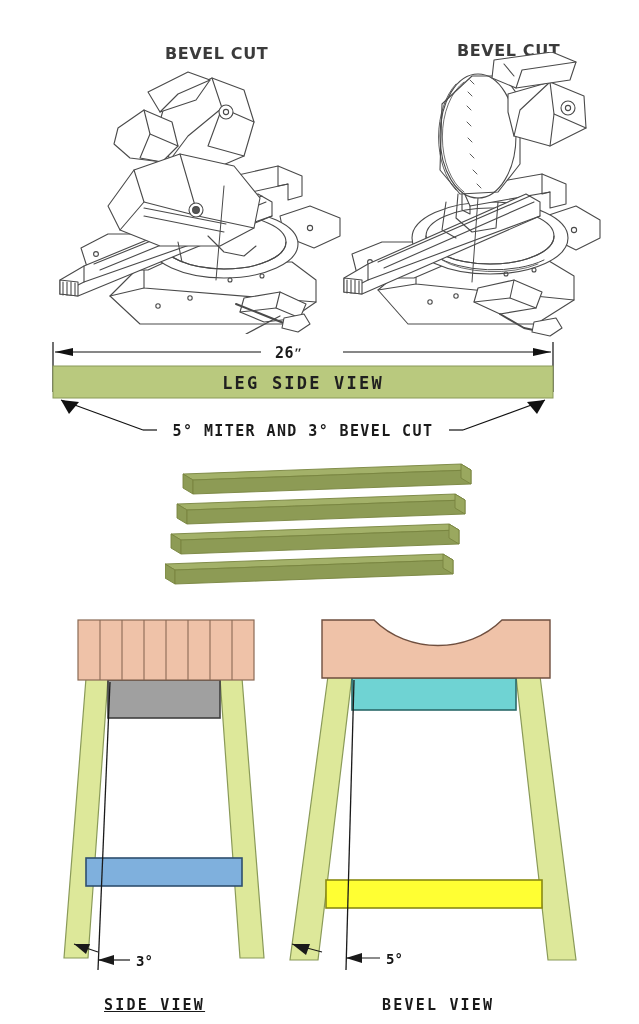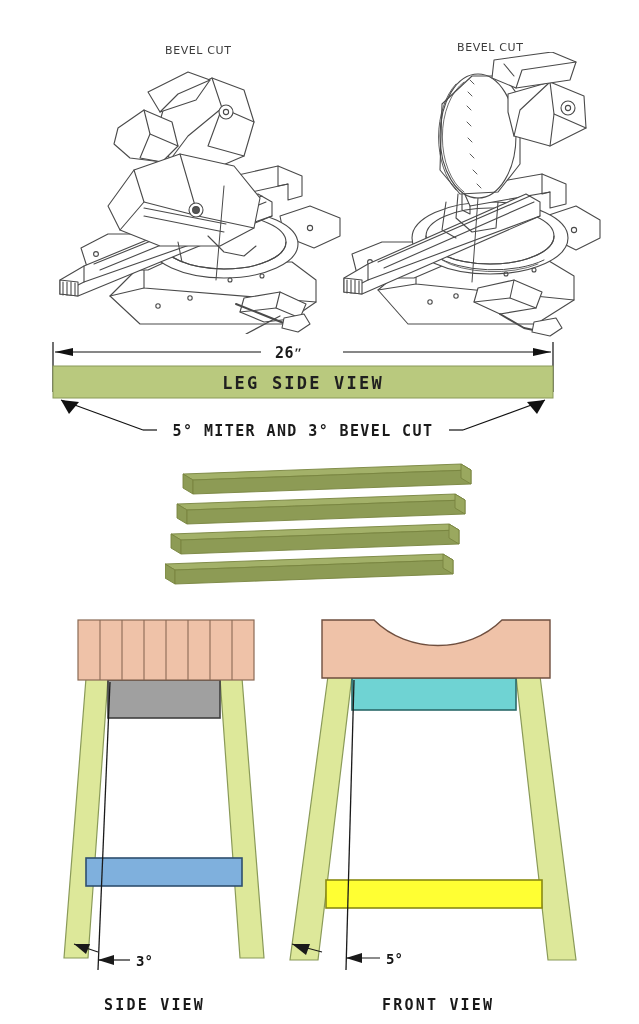--- a/index.html
+++ b/index.html
@@ -18,22 +18,22 @@
   .page {
     position: absolute;
     left: 0; top: 0;
     width: 639px;
     height: 1024px;
     background: #ffffff;
   }
   .saw-label {
     position: absolute;
     font-family: "DejaVu Sans", sans-serif;
-    font-weight: normal;
-    font-size: 11px;
+    font-weight: bold;
+    font-size: 16px;
     letter-spacing: 0.6px;
     color: #3b3b3b;
     white-space: nowrap;
     padding-left: 13px;
   }
   #bevel-cut-label { left: 152px; top: 44px; }
   #miter-cut-label { left: 444px; top: 41px; }
 
   .saw-wrap { position: absolute; }
   #saw-bevel { left: 48px; top: 66px; width: 300px; height: 268px; }
@@ -80,21 +80,21 @@
   }
   .view-caption {
     position: absolute;
     font-family: "DejaVu Sans Mono", monospace;
     font-size: 15px;
     font-weight: bold;
     color: #1a1a1a;
     letter-spacing: 2.2px;
     white-space: nowrap;
   }
-  #side-view-caption { left: 104px; top: 996px; }
+  #side-view-caption { left: 104px; top: 996px; text-decoration: underline; }
   #front-view-caption { left: 382px; top: 996px; }
 </style>
 </head>
 <body>
 
 <div class="page">
 
   <div class="saw-label" id="bevel-cut-label">BEVEL CUT</div>
 
   <div class="saw-wrap" id="saw-bevel">
@@ -362,15 +362,15 @@
         <polygon points="4,346 22,346 18,357" fill="#1a1a1a"></polygon>
         <line x1="58" y1="360" x2="92" y2="360" stroke="#1a1a1a" stroke-width="1.2"></line>
         <polygon points="58,360 74,355 74,365" fill="#1a1a1a"></polygon>
         <text class="angle-text" x="98" y="366">5°</text>
       </g>
     </svg>
   </div>
 
   <div class="view-caption" id="side-view-caption">SIDE VIEW</div>
 
-  <div class="view-caption" id="front-view-caption">FRONT VIEW</div>
+  <div class="view-caption" id="front-view-caption">BEVEL VIEW</div>
 
 </div>
 
 </body></html>

